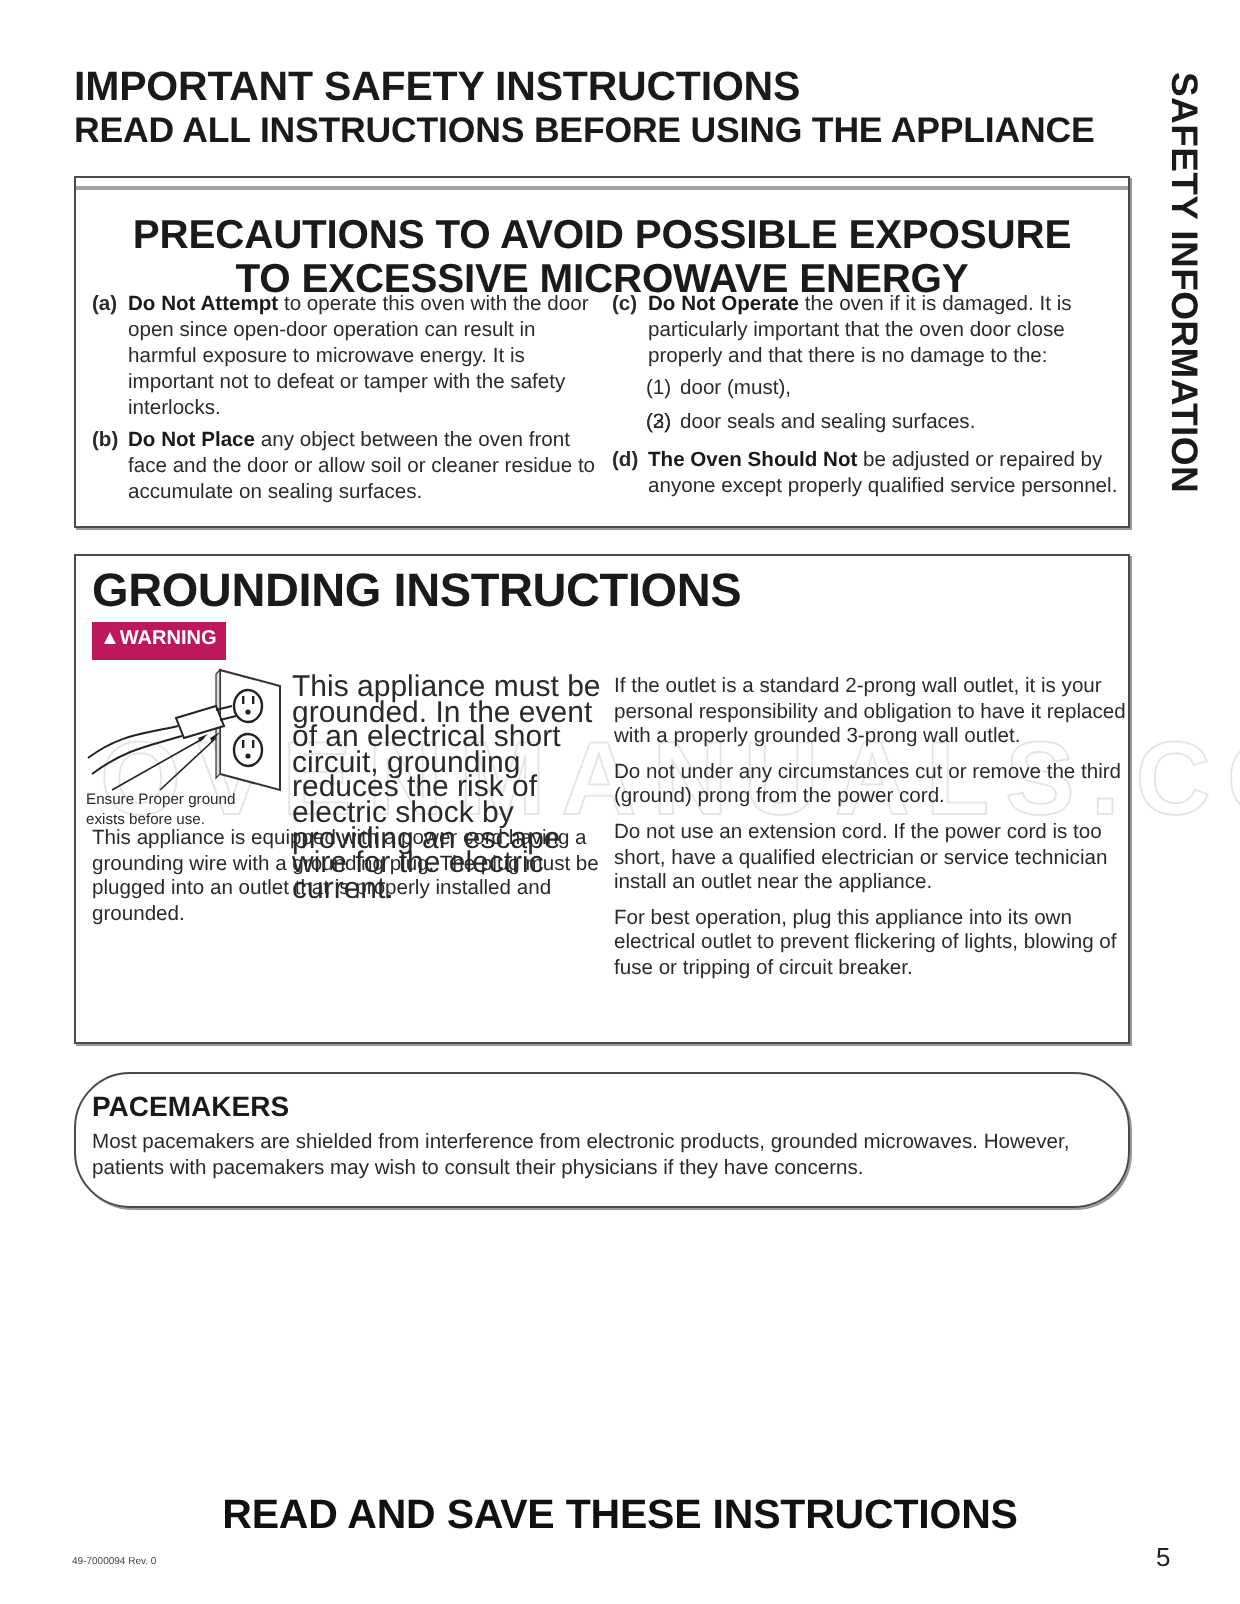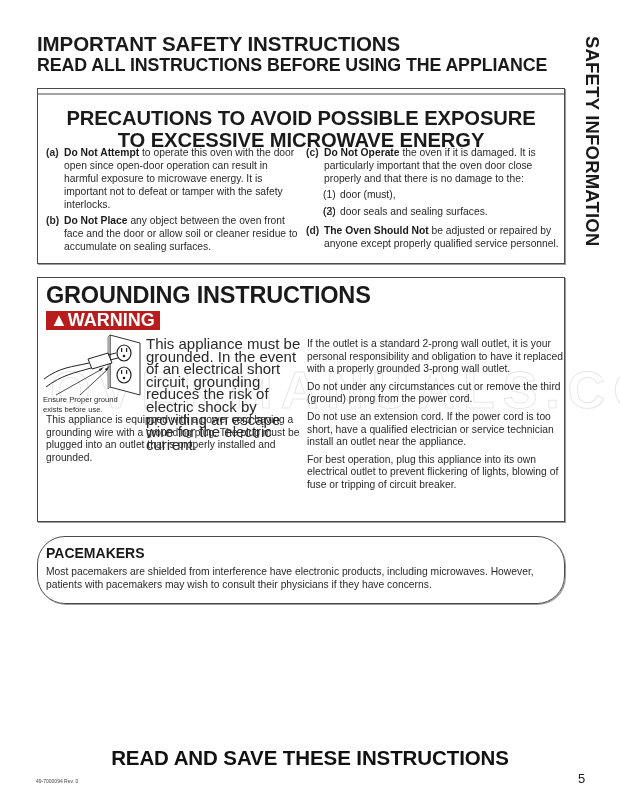--- a/index.html
+++ b/index.html
@@ -43,22 +43,22 @@
   .item { position: relative; padding-left: 18px; margin-bottom: 3px; }
   .item .lbl { position: absolute; left: 0; top: 0; font-weight: bold; }
   .item b { font-weight: bold; color: #1a1a1a; }
   .sub { position: relative; padding-left: 34px; margin: 2px 0 4px 0; }
   .sub .num { position: absolute; left: 17px; top: 0; }
 
   .gr-title {
     position: absolute; left: 8px; top: 4px; font-size: 23.5px; font-weight: bold; line-height: 26px; letter-spacing: -0.2px;
   }
   .warning-badge {
-    position: absolute; left: 8px; top: 33px; background: #b91c1c; color: #fff;
-    font-weight: bold; font-size: 18px; line-height: 14px; padding: 2px 5px 3px 4px;
+    position: absolute; left: 8px; top: 33px; background: #be185d; color: #fff;
+    font-weight: bold; font-size: 10px; line-height: 14px; padding: 2px 5px 3px 4px;
   }
   .warning-text {
     position: absolute; left: 100px; top: 44px; font-size: 10.2px; font-weight: bold; color: #1a1a1a;
   }
   .plug-illus { position: absolute; left: 4px; top: 55px; width: 100px; height: 66px; }
   .plug-caption {
     position: absolute; left: 5px; top: 117px; font-size: 7.6px; line-height: 10px; color: #2a2a2a;
   }
   .gr-p { margin: 0 0 5px 0; }
   .gr-left-top { position: absolute; left: 108px; top: 60px; width: 160px; font-size: 15px; line-height: 12.6px; color: #2a2a2a; }
@@ -180,18 +180,18 @@
   <div class="gr-right">
     <p class="gr-p">If the outlet is a standard 2-prong wall outlet, it is your personal responsibility and obligation to have it replaced with a properly grounded 3-prong wall outlet.</p>
     <p class="gr-p">Do not under any circumstances cut or remove the third (ground) prong from the power cord.</p>
     <p class="gr-p">Do not use an extension cord. If the power cord is too short, have a qualified electrician or service technician install an outlet near the appliance.</p>
     <p class="gr-p">For best operation, plug this appliance into its own electrical outlet to prevent flickering of lights, blowing of fuse or tripping of circuit breaker.</p>
   </div>
 </div>
 
 <div class="box box-pacemakers">
   <div class="pm-title">PACEMAKERS</div>
-  <div class="pm-text">Most pacemakers are shielded from interference have electronic products, including microwaves. However, patients with pacemakers may wish to consult their physicians if they have concerns.</div>
+  <div class="pm-text">Most pacemakers are shielded from interference from electronic products, grounded microwaves. However, patients with pacemakers may wish to consult their physicians if they have concerns.</div>
 </div>
 
 <div class="footer-title">READ AND SAVE THESE INSTRUCTIONS</div>
 <div class="doc-id">49-7000094   Rev. 0</div>
 <div class="page-num">5</div>
 
 </body></html>

